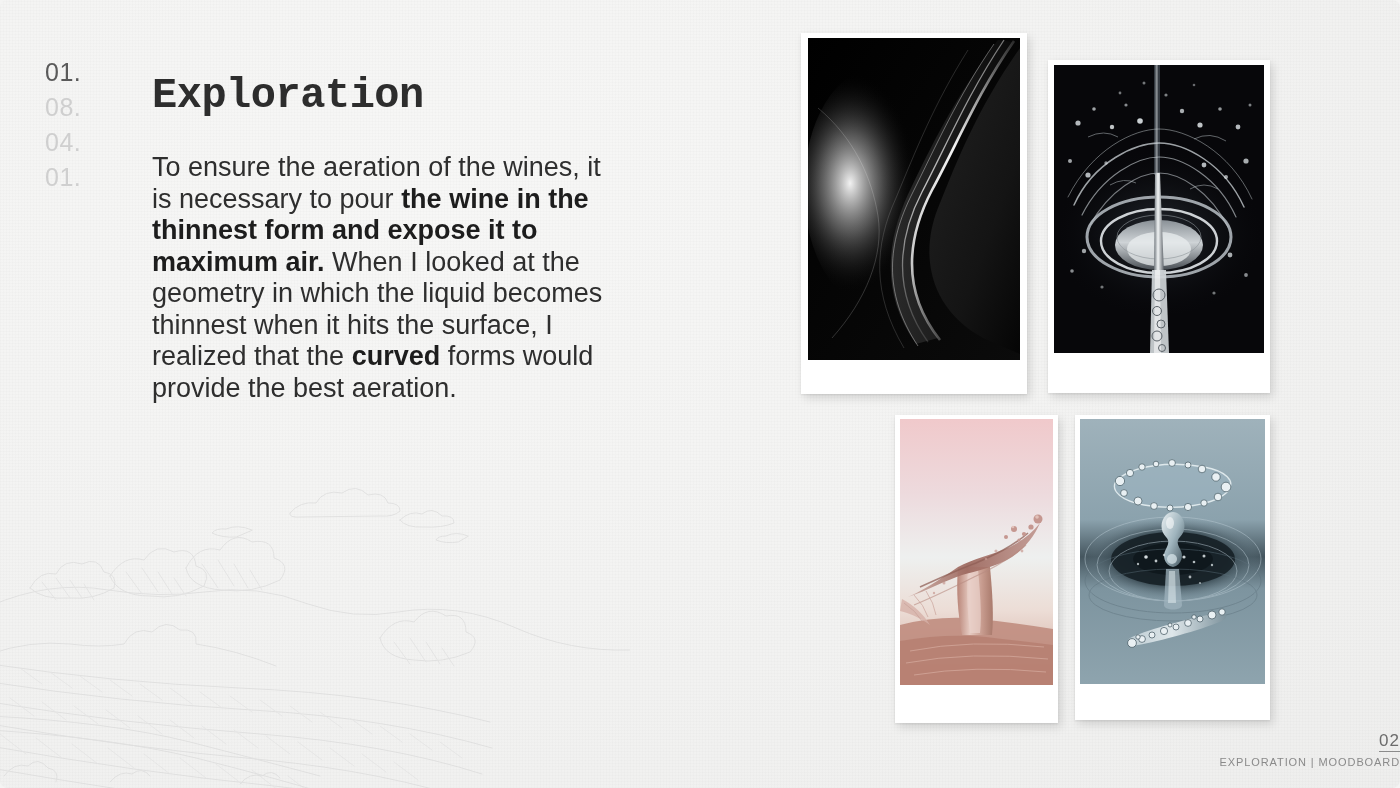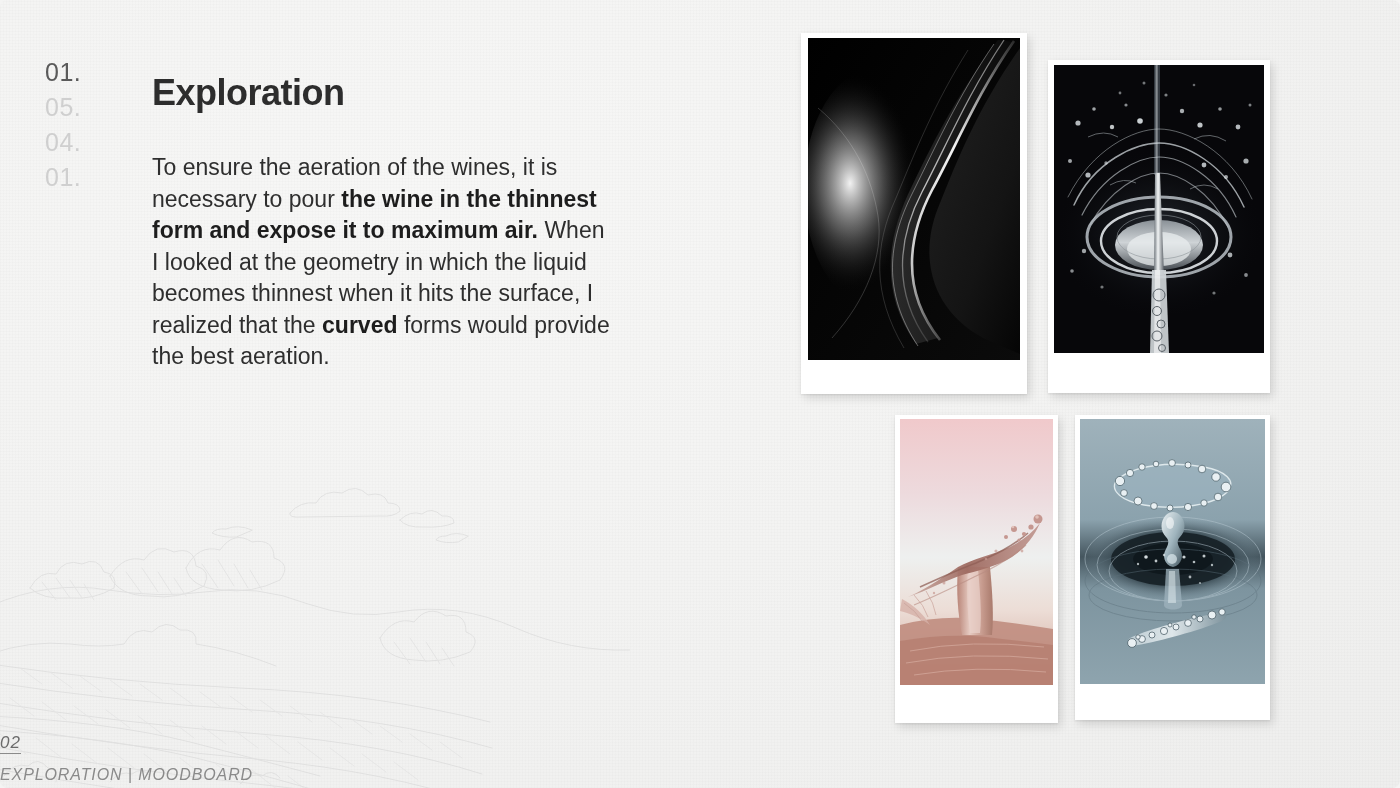--- a/index.html
+++ b/index.html
@@ -32,44 +32,44 @@
   #steps{ position:absolute; left:45px; top:55px; }
   .step{
     font-size:25px; line-height:35px; letter-spacing:.5px;
     color:#cfcfcf; font-weight:400;
   }
   .step.active{ color:#5a5a5a; }
 
   
   #title{
     position:absolute; left:152px; top:72px;
-    font-size:36px; font-weight:700; letter-spacing:-0.5px;
+    font-size:42px; font-weight:700; letter-spacing:-0.5px;
     color:#2d2d2d;
+    font-family:Liberation Mono, monospace;
   }
   #body{
     position:absolute; left:152px; top:152px; width:460px;
-    font-size:23px; line-height:31.5px; color:#2e2e2e; font-weight:400;
+    font-size:27px; line-height:31.5px; color:#2e2e2e; font-weight:400;
   }
   #body b{ font-weight:700; color:#1d1d1d; }
 
   
   #footer{
-    position:absolute; left:0; right:0; bottom:4px;
-    text-align:left;
-    font-style:italic;
+    position:absolute; left:0; right:0; bottom:20px;
+    text-align:right;
   }
   #pagenum{
     display:inline-block;
     font-size:17px; color:#6b6b6b; letter-spacing:1px;
     border-bottom:1px solid #8b8b8b;
     padding-bottom:1px; line-height:19px;
   }
   #footlabel{
-    margin-top:12px;
-    font-size:16px; letter-spacing:.9px; color:#8a8a8a;
+    margin-top:4px;
+    font-size:11px; letter-spacing:.9px; color:#8a8a8a;
   }
 
   
   .card{
     position:absolute;
     background:#ffffff;
     box-shadow:3px 4px 9px rgba(0,0,0,0.13), 0 1px 2px rgba(0,0,0,0.08);
   }
   .photo{ position:absolute; overflow:hidden; }
 
@@ -132,21 +132,21 @@
       <path d="M0 272 q124 8 206 28 q72 18 132 36"></path>
 
       <path d="M14 318 q10-14 24-10 q10-10 20 2 q12 2 8 14"></path>
       <path d="M120 324 q10-12 22-8 q10-8 18 2"></path>
       <path d="M250 326 q10-12 22-8 q10-8 18 2"></path>
     </g>
   </svg>
 
   <div id="steps">
     <div class="step active">01.</div>
-    <div class="step">05.</div>
+    <div class="step">08.</div>
     <div class="step">04.</div>
     <div class="step">01.</div>
   </div>
 
   <h1 id="title">Exploration</h1>
 
   <p id="body">
     <span>To ensure the aeration of the wines, it is necessary to pour </span><b>the wine in the thinnest form and expose it to maximum air.</b><span> When I looked at the geometry in which the liquid becomes thinnest when it hits the surface, I realized that the </span><b>curved</b><span> forms would provide the best aeration.</span>
   </p>
 

